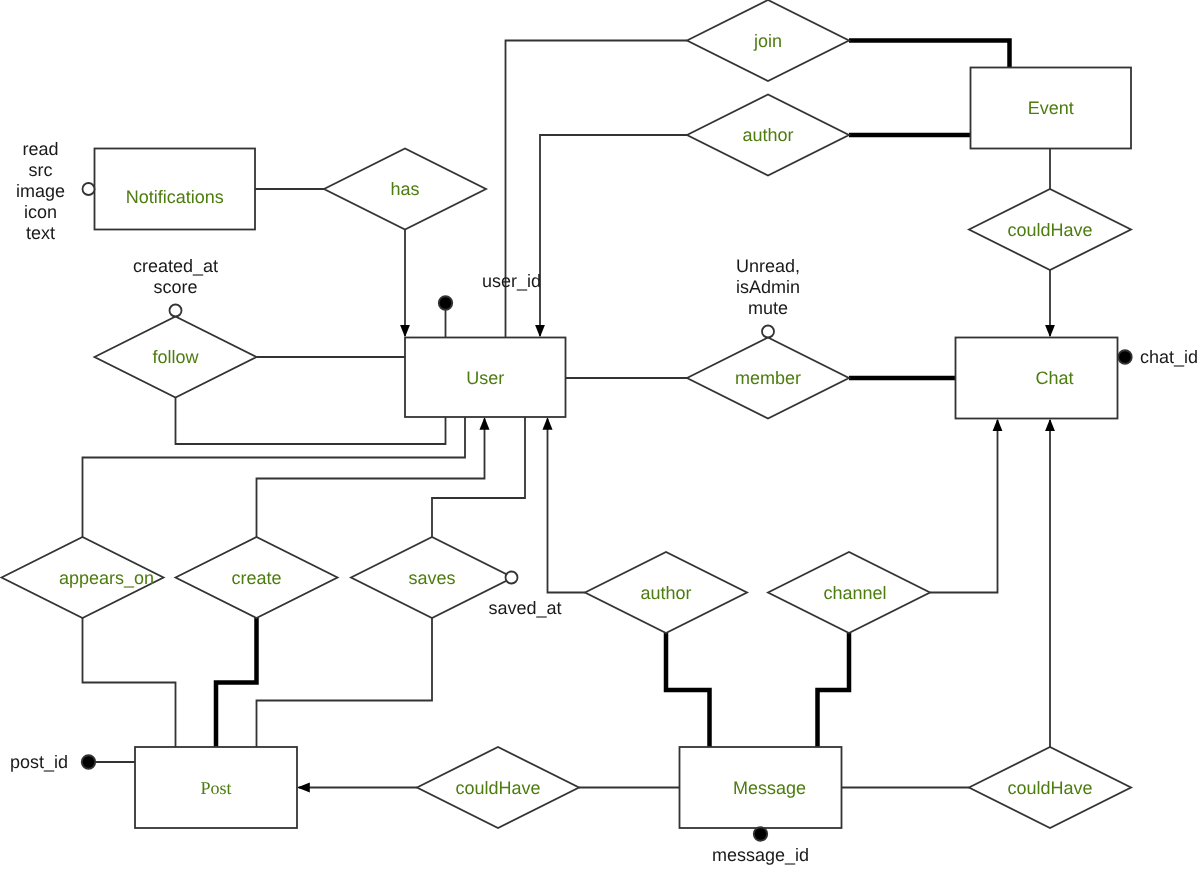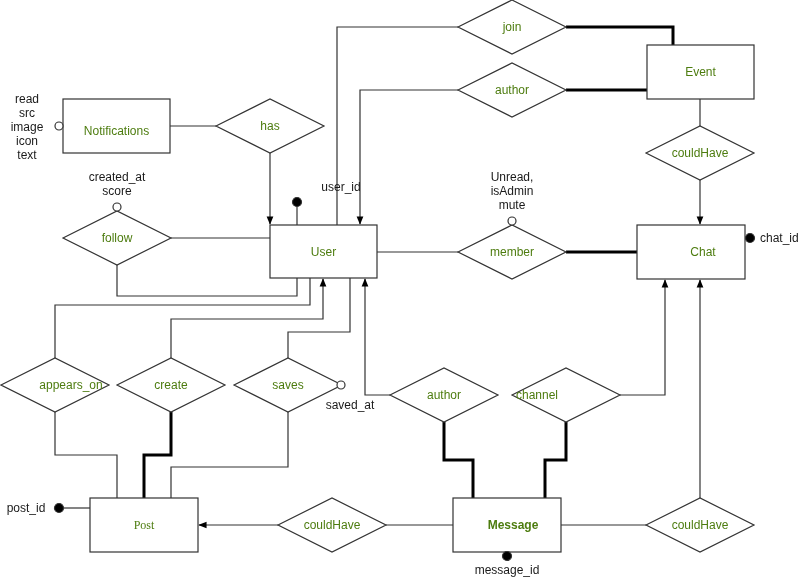--- a/index.html
+++ b/index.html
@@ -111,33 +111,33 @@
     <circle cx="59" cy="508" r="4.5" fill="#000"></circle>
     <circle cx="507" cy="556" r="4.5" fill="#000"></circle>
   </g>
 </svg>
 
 <div class="node-label" style="left:63px;top:99px;width:107px;height:64px;">Notifications</div>
 <div class="node-label" style="left:270px;top:225px;width:107px;height:53px;">User</div>
 <div class="node-label" style="left:647px;top:45px;width:107px;height:54px;">Event</div>
 <div class="node-label" style="left:637px;top:225px;width:132px;height:54px;">Chat</div>
 <div class="node-label" style="left:90px;top:498px;width:108px;height:54px;font-family:Liberation Serif, serif;">Post</div>
-<div class="node-label" style="left:453px;top:498px;width:120px;height:54px;font-weight:bold;">Message</div>
+<div class="node-label" style="left:453px;top:498px;width:120px;height:54px;">Message</div>
 
 <div class="node-label" style="left:216px;top:99px;width:108px;height:54px;text-align:right;">has</div>
 <div class="node-label" style="left:458px;top:0px;width:108px;height:54px;">join</div>
 <div class="node-label" style="left:458px;top:63px;width:108px;height:54px;">author</div>
 <div class="node-label" style="left:63px;top:211px;width:108px;height:54px;">follow</div>
 <div class="node-label" style="left:458px;top:225px;width:108px;height:54px;">member</div>
 <div class="node-label" style="left:646px;top:126px;width:108px;height:54px;">couldHave</div>
 <div class="node-label" style="left:17px;top:358px;width:108px;height:54px;">appears_on</div>
 <div class="node-label" style="left:117px;top:358px;width:108px;height:54px;">create</div>
 <div class="node-label" style="left:234px;top:358px;width:108px;height:54px;">saves</div>
 <div class="node-label" style="left:390px;top:368px;width:108px;height:54px;">author</div>
-<div class="node-label" style="left:483px;top:368px;width:108px;height:54px;text-align:center;">channel</div>
+<div class="node-label" style="left:516px;top:368px;width:108px;height:54px;text-align:center;">channel</div>
 <div class="node-label" style="left:278px;top:498px;width:108px;height:54px;">couldHave</div>
 <div class="node-label" style="left:646px;top:498px;width:108px;height:54px;">couldHave</div>
 
 <div class="label" style="left:4px;top:92px;width:46px;">read
 src
 image
 icon
 text</div>
 <div class="label" style="left:270px;top:180px;width:54px;margin-left:44px;">user_id</div>
 <div class="label" style="left:77px;top:170px;width:80px;">created_at

